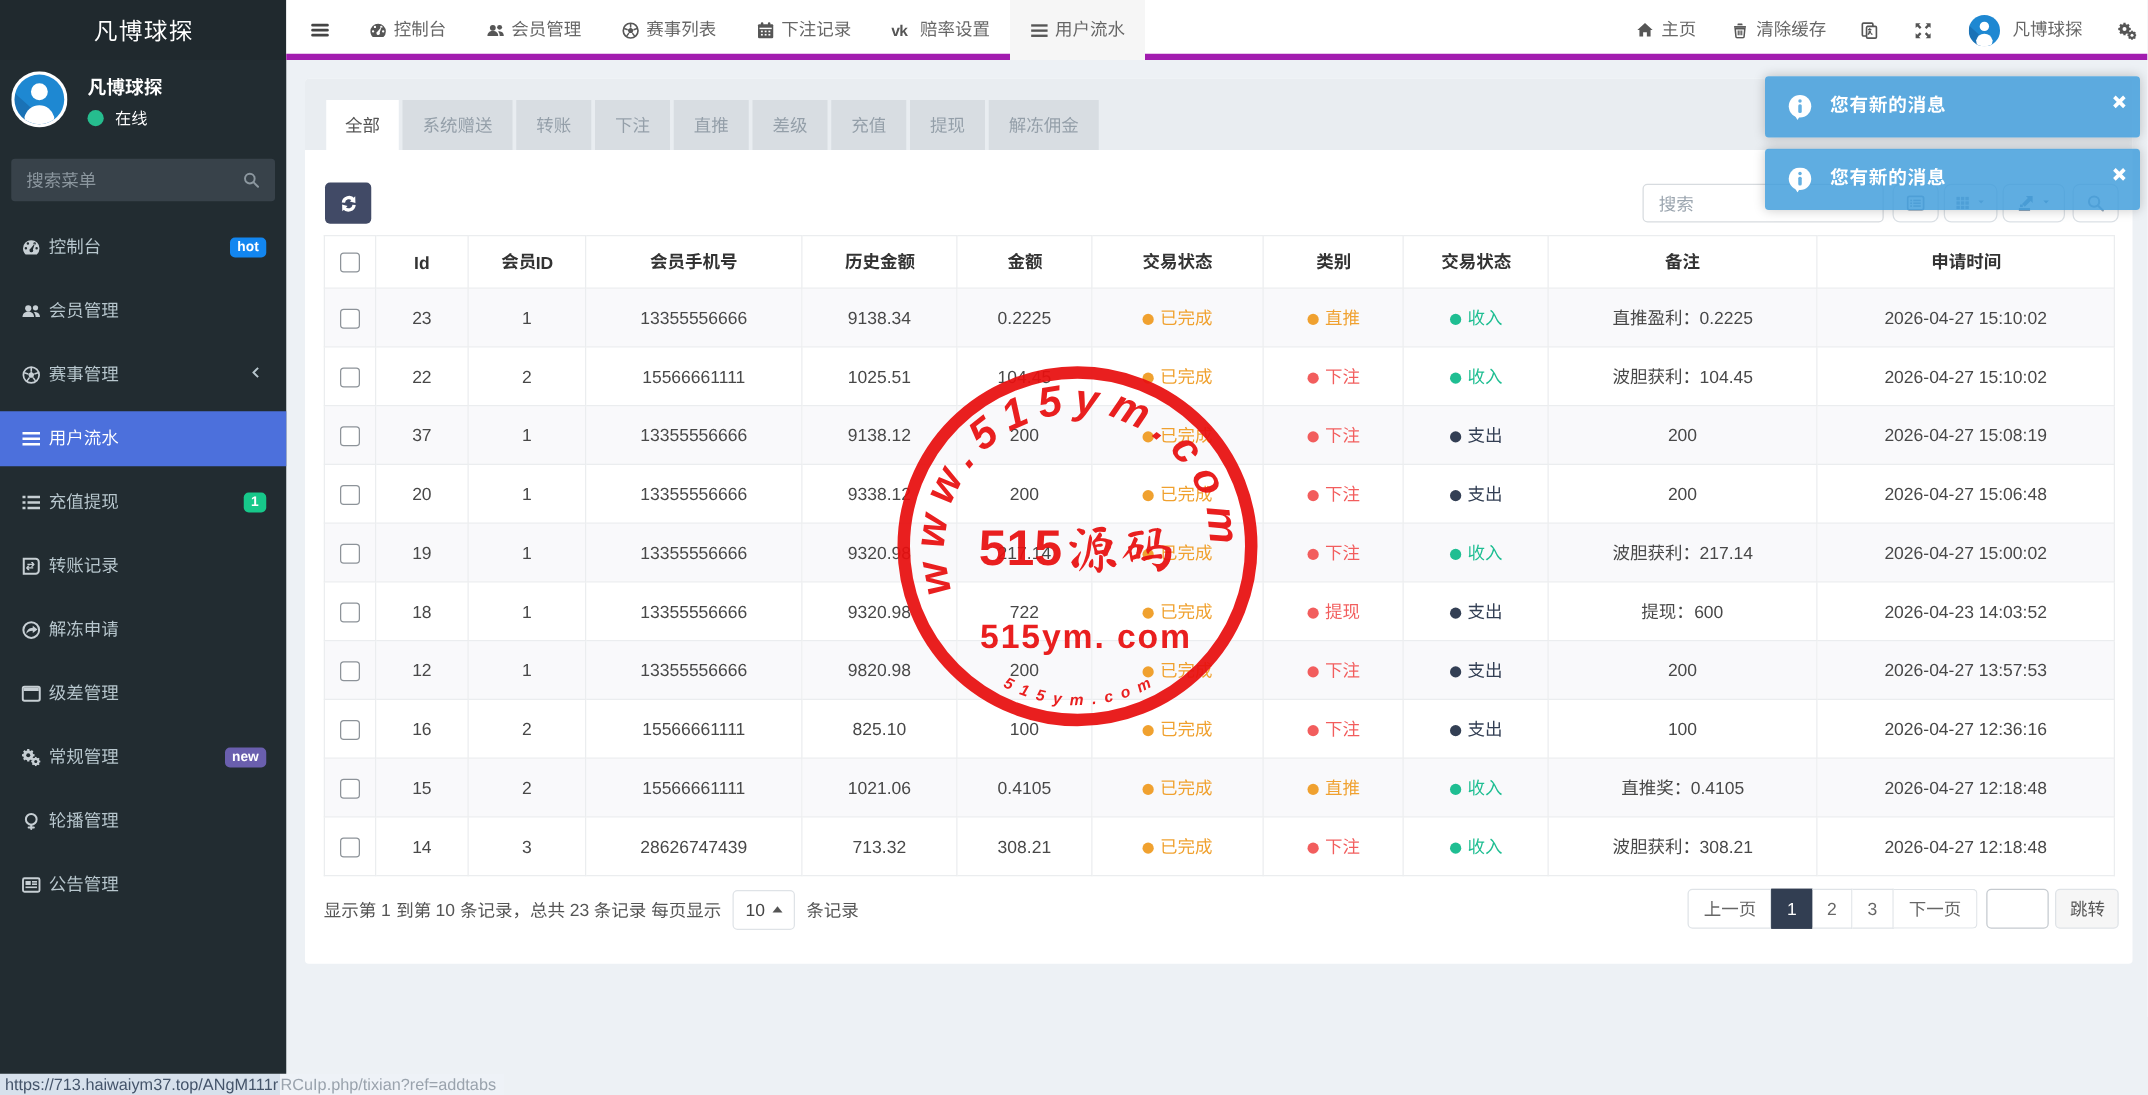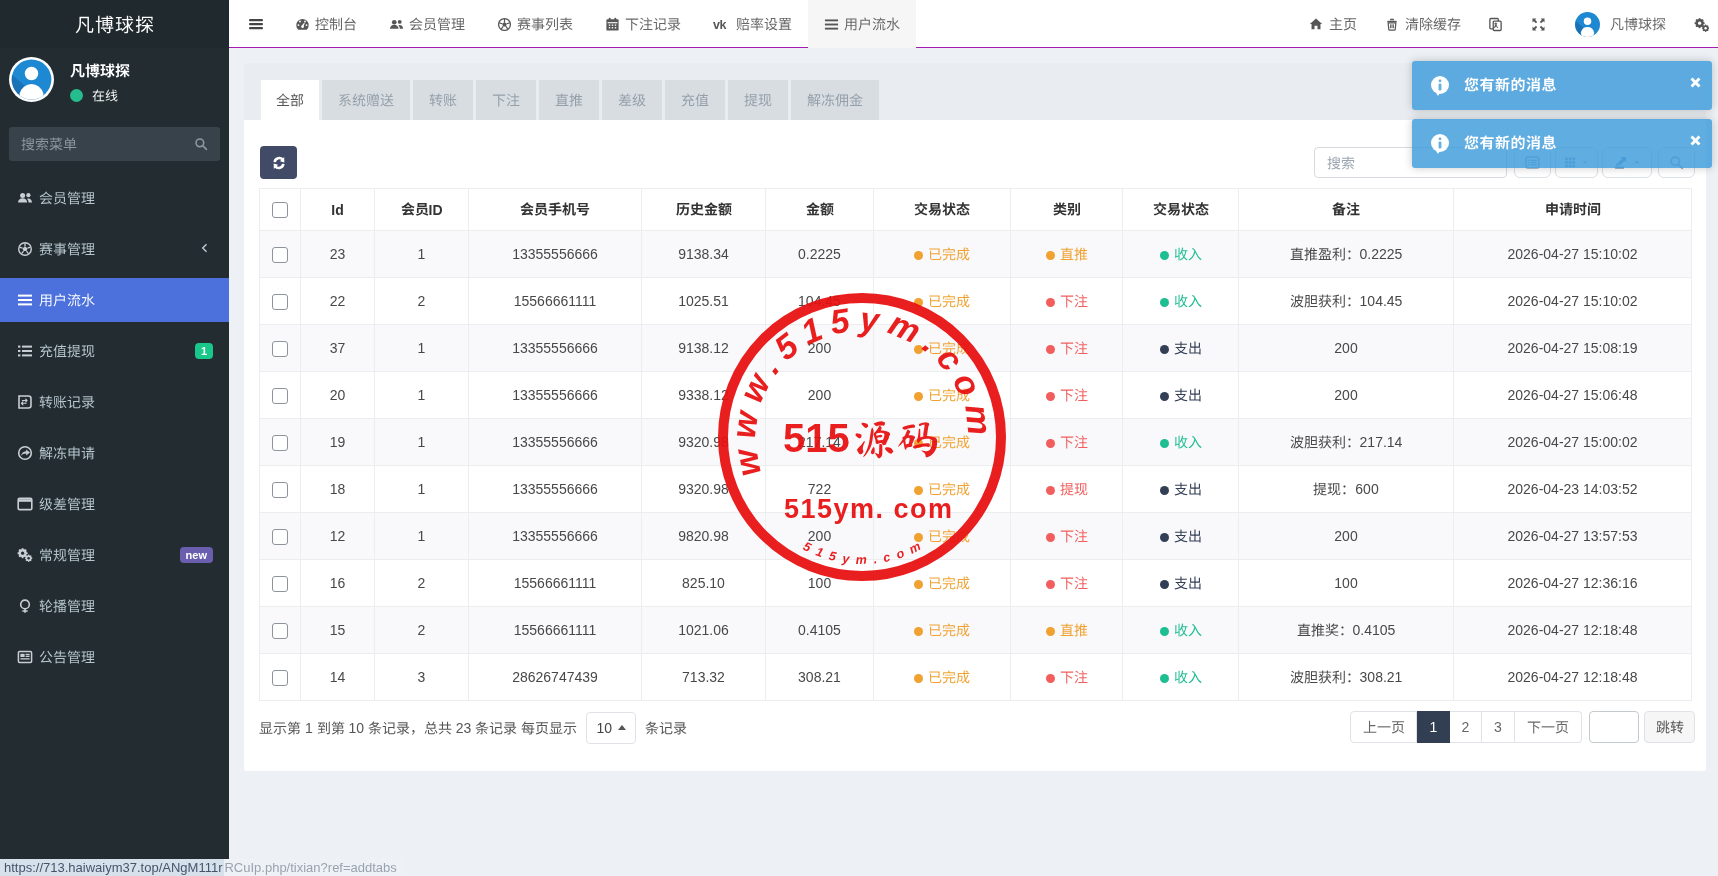--- a/index.html
+++ b/index.html
@@ -7,21 +7,21 @@
 #sidebar{position:absolute;left:0;top:0;width:229px;height:876px;background:#222c31;z-index:5}
 #logo{height:48px;background:#20292e;display:flex;align-items:center;justify-content:center}
 #userp{padding:9px 14px 12px 9px;display:flex}
 #uinfo{padding:5px 0 0 16px}
 #sform{margin:11px 9px 12px;height:34px;background:#38424a;border-radius:3px;display:flex;align-items:center;padding:0 12px;justify-content:space-between}
 ul#menu{list-style:none}
 ul#menu li{height:44px;margin-bottom:7px;display:flex;align-items:center;padding:0 15px 0 17px;position:relative}
 ul#menu li .mtxt{margin-left:6px}
 ul#menu li.active{background:#4c70dc}
 .badge{position:absolute;right:16px;top:50%;transform:translateY(-50%);color:#fff;font-size:11px;font-weight:bold;border-radius:4px;padding:2px 6px;line-height:1.1}
-#navbar{position:absolute;left:229px;top:0;width:1489px;height:48px;background:#fff;border-bottom:1px solid #a21caf;z-index:6}
+#navbar{position:absolute;left:229px;top:0;width:1489px;height:48px;background:#fff;border-bottom:5px solid #a21caf;z-index:6}
 .ntab{display:flex;align-items:center;height:48px;padding:0 16px;float:left}
 .ntab .t{margin-left:5px}
 .nav-right{position:absolute;right:0;top:0;height:48px;display:flex;align-items:center}
 .nitem{display:flex;align-items:center;height:48px;padding:0 14px}
 #content{position:absolute;left:229px;top:48px;width:1489px;height:828px;background:#edf1f5}
 #panel{position:absolute;left:15px;top:15px;width:1462px;height:708px;background:#fff;border-radius:3px}
 #tabstrip{height:57px;background:#e9edf1;border-radius:3px 3px 0 0;padding:17px 0 0 17px}
 .ftab{float:left;height:40px;display:flex;align-items:center;padding:0 16px;background:#d8dde2;margin-right:3px}
 .ftab.on{background:#fff;padding:0 15px}
 #pbody{position:relative}
@@ -96,20 +96,33 @@
         </g>
       </svg>
       <svg width="14" height="14" viewBox="0 0 16 16">
         <g fill="none" stroke="#8c979f" stroke-width="1.8">
           <circle cx="6.7" cy="6.7" r="4.4"></circle>
           <path d="m10.2 10.2 4 4" stroke-linecap="round"></path>
         </g>
       </svg>
     </div>
     <ul id="menu" style="margin-top:15px">
+      <li>
+        <svg width="16" height="16" viewBox="0 0 16 16">
+          <path fill="#c7cfd4" d="M8 2.1a6.6 6.6 0 0 0-6.6 6.6c0 1.9.8 3.6 2.1 4.8h9a6.6 6.6 0 0 0 2.1-4.8A6.6 6.6 0 0 0 8 2.1zM3.7 9.6a1 1 0 1 1 0-2 1 1 0 0 1 0 2zm1.6-3.8a1 1 0 1 1 0-2 1 1 0 0 1 0 2zm4.3 4.3a1.5 1.5 0 0 1-3 .4 1.5 1.5 0 0 1 .9-1.7l3.6-4.4-1.8 5.2a1.5 1.5 0 0 1 .3.5zm1.1-4.3a1 1 0 1 1 0-2 1 1 0 0 1 0 2zm1.6 3.8a1 1 0 1 1 0-2 1 1 0 0 1 0 2z"></path>
+        </svg>
+        <span class="mtxt"><svg class="ct" style="vertical-align:-0.12em;" width="42" height="14" viewBox="0 0 42 14">
+            <g fill="#b8c7ce" transform="translate(0,12.3) scale(0.01400,-0.01400)">
+              <use href="#g14" x="0"></use>
+              <use href="#g15" x="1000"></use>
+              <use href="#g16" x="2000"></use>
+            </g>
+          </svg></span>
+        <span class="badge" style="background:#1286f0">hot</span>
+      </li>
       <li>
         <svg width="16" height="16" viewBox="0 0 16 16">
           <g fill="#c7cfd4">
             <circle cx="5.6" cy="5.6" r="2.5"></circle>
             <path d="M1 12.6c0-2.6 2-4.4 4.6-4.4s4.6 1.8 4.6 4.4z"></path>
             <circle cx="11.4" cy="5.2" r="2.1"></circle>
             <path d="M11.2 8.6c2.3.1 3.8 1.7 3.8 3.9h-3.5c0-1.6-.6-2.9-1.6-3.7z"></path>
           </g>
         </svg>
         <span class="mtxt"><svg class="ct" style="vertical-align:-0.12em;" width="56" height="14" viewBox="0 0 56 14">

